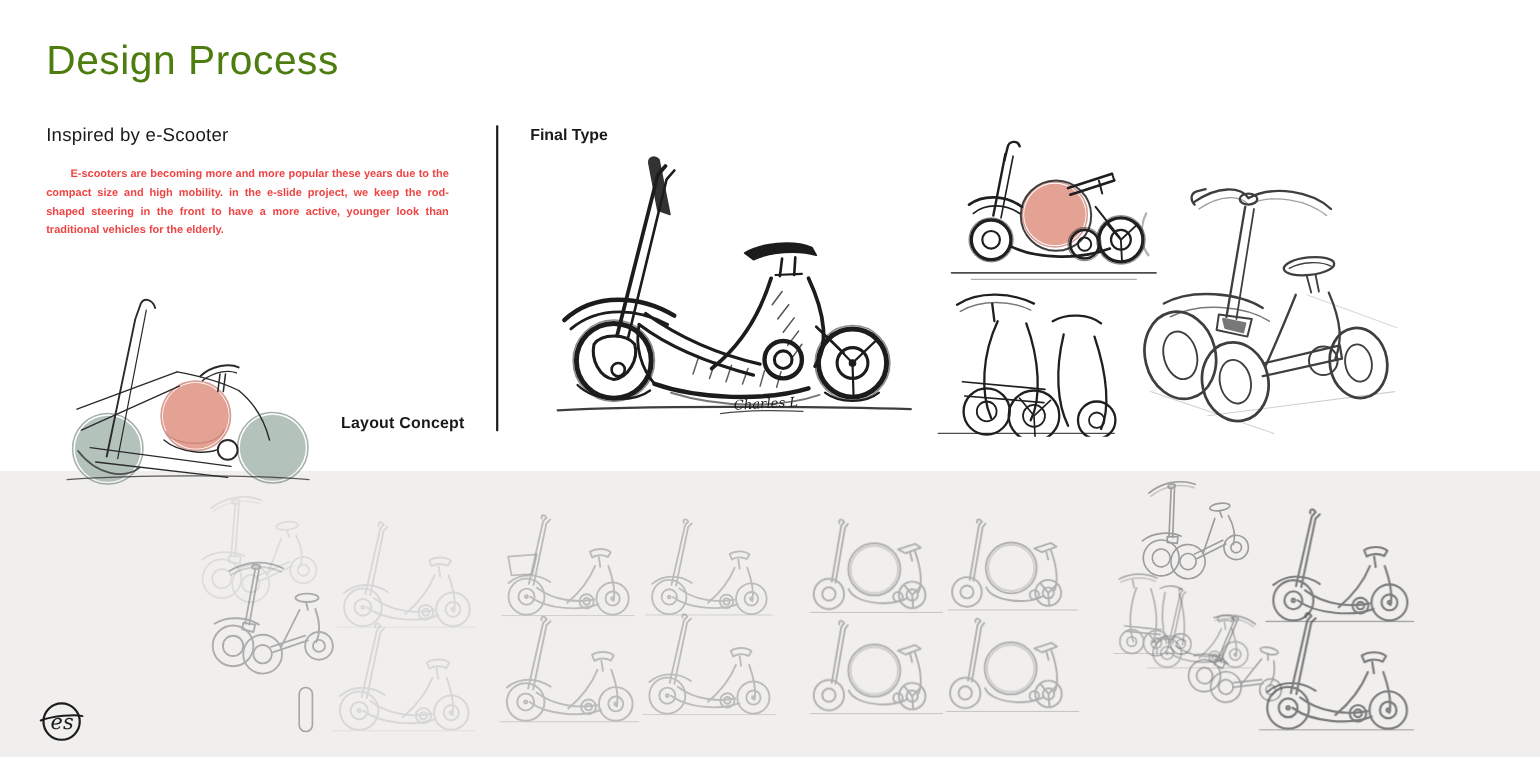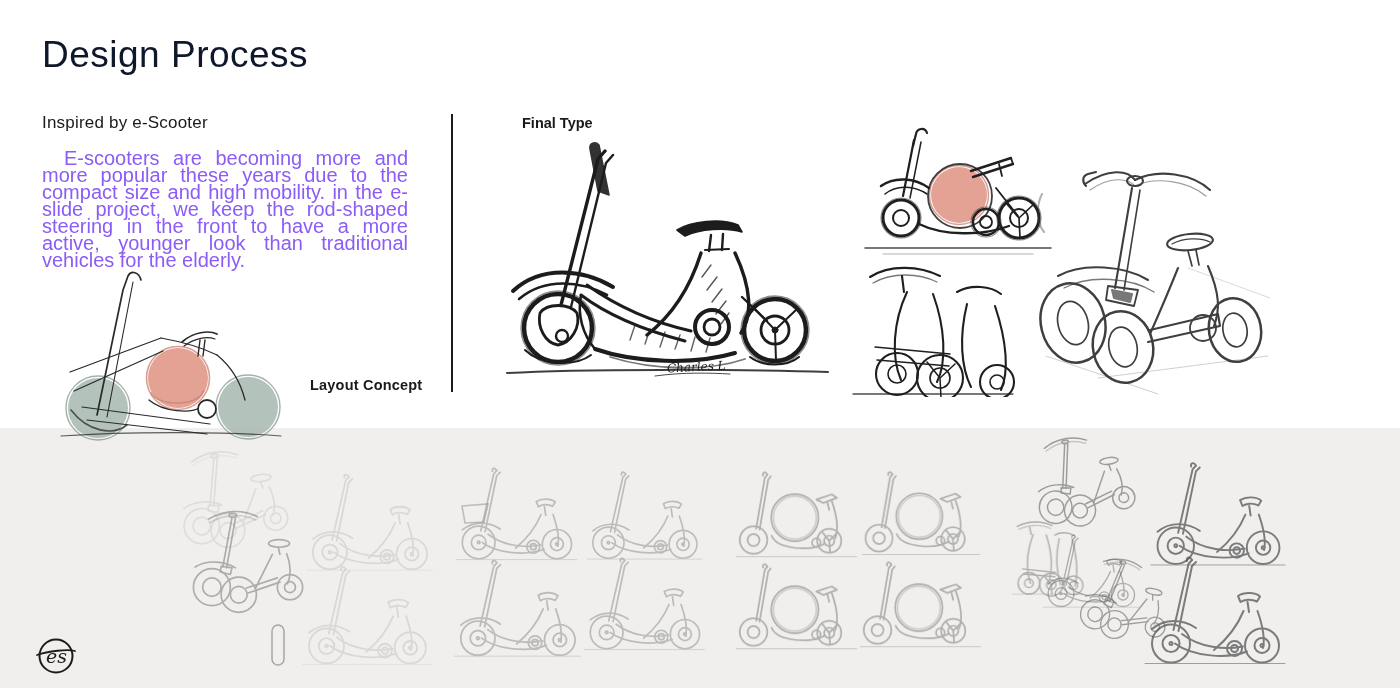--- a/index.html
+++ b/index.html
@@ -1,25 +1,25 @@
 <!DOCTYPE html>
 <html><head>
 <meta charset="utf-8">
 <style>
   html,body{margin:0;padding:0;background:#ffffff;}
   .canvas{position:relative;width:1400px;height:700px;background:#ffffff;overflow:hidden;
           font-family:"Liberation Sans",sans-serif;color:#1a1a1a;}
   .abs{position:absolute;}
-  .page-title{left:42px;top:34px;font-size:37px;font-weight:400;letter-spacing:.5px;color:#0f172a;}
+  .page-title{left:42px;top:34px;font-size:37px;font-weight:400;letter-spacing:.5px;color:#4d7c0f;}
   .sec-heading{left:42px;top:113px;font-size:17px;font-weight:400;letter-spacing:.2px;}
-  .intro-body{left:42px;top:150px;width:366px;font-size:20px;line-height:17px;
-              text-align:justify;text-indent:22px;color:#8b5cf6;}
+  .intro-body{left:42px;top:150px;width:366px;font-size:10px;line-height:17px;
+              text-align:justify;text-indent:22px;color:#ef4444;font-weight:bold;}
   .caption{font-size:14.5px;font-weight:700;letter-spacing:.2px;}
   .layout-caption{left:310px;top:377px;}
-  .final-caption{left:482px;top:115px;font-size:14.5px;font-weight:700;margin-left:40px;}
+  .final-caption{left:482px;top:115px;font-size:14.5px;font-weight:700;}
   .divider{left:451px;top:114px;width:2px;height:278px;background:#1b1b1b;}
   .strip{left:0;top:428px;width:1400px;height:260px;background:#f0efee;}
   svg{display:block;}
   .sketch{position:absolute;}
 </style>
 </head>
 <body>
 
 <div class="canvas">
 

